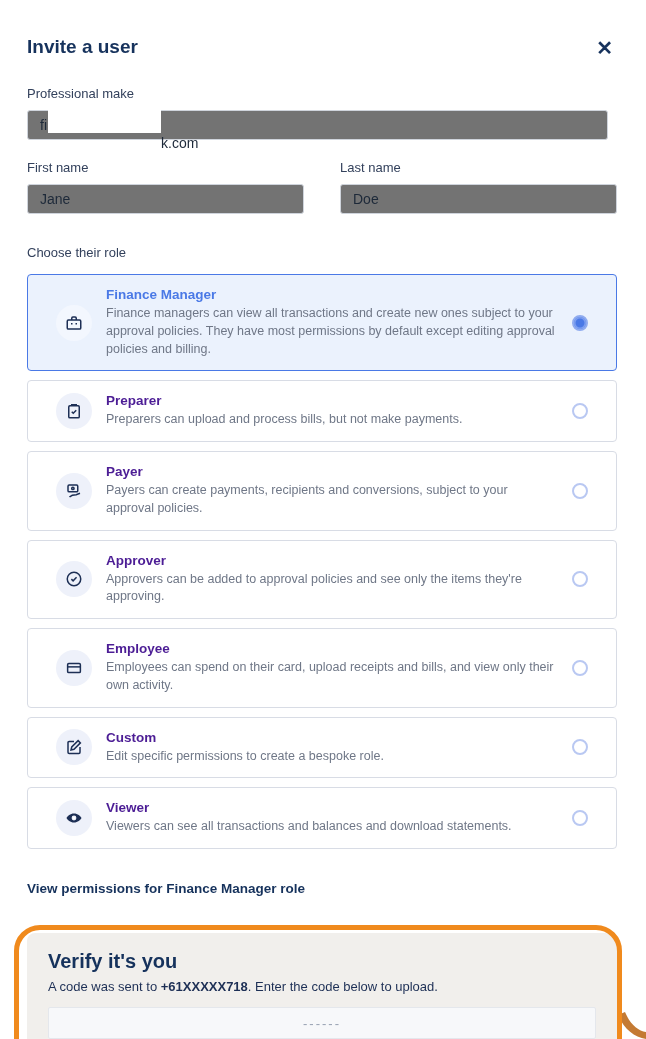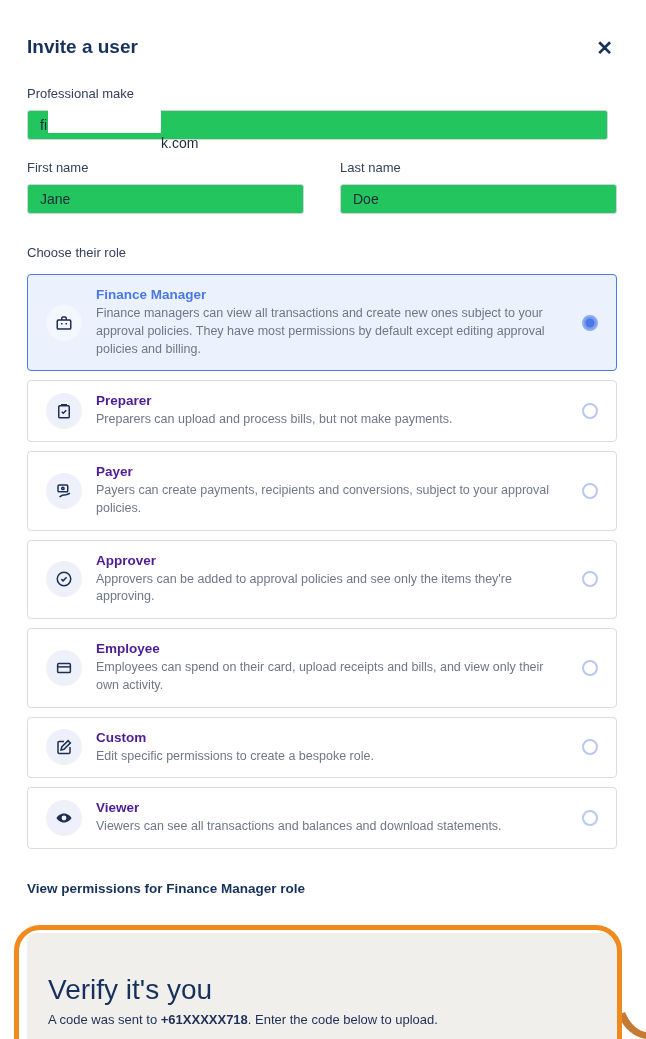--- a/index.html
+++ b/index.html
@@ -16,40 +16,40 @@
   
   .modal-header { display:flex; justify-content:space-between; align-items:flex-start; }
   .modal-title { font-size:19px; font-weight:bold; color:#16325c; }
   .close-btn { font-size:20px; font-weight:bold; color:#16325c; cursor:pointer; line-height:1; padding:2px 4px; }
 
   
   .field-label { font-size:13px; color:#33415c; margin-bottom:9px; }
   .email-block { margin-top:26px; }
   .text-input {
     height:30px; border:1px solid #cfd4dc; border-radius:3px;
-    background:#22c55e; font-size:14px; color:#1d2939;
+    background:#737373; font-size:14px; color:#1d2939;
     display:flex; align-items:center; padding:0 12px;
     position:relative;
   }
   .email-input { width:581px; }
   .email-redaction {
     position:absolute; left:20px; top:-5px; width:113px; height:27px;
     background:#ffffff;
   }
   .email-suffix { position:absolute; left:133px; top:24px; }
   .name-row { display:flex; gap:36px; margin-top:20px; }
   .name-col { width:277px; }
   .name-col .text-input { width:100%; }
 
   
   .roles-label { margin-top:31px; margin-bottom:14px; font-size:13px; color:#33415c; }
   .role-card {
     display:flex; align-items:center; gap:14px;
     border:1px solid #d8dce5; border-radius:4px;
-    background:#fff; padding:8px 18px; margin-bottom:9px;
+    background:#fff; padding:8px 28px; margin-bottom:9px;
     min-height:52px; cursor:pointer;
   }
   .role-card.selected {
     background:#ebf2fd; border:1.5px solid #4a79e6;
   }
   .role-icon-circle {
     width:36px; height:36px; border-radius:50%;
     background:#eef1fa; display:flex; align-items:center; justify-content:center;
     flex-shrink:0;
   }
@@ -78,21 +78,21 @@
   .verify-wrap { position:relative; margin-top:36px; }
   .annotation-ring {
     position:absolute; left:-13px; right:-5px; top:-8px; bottom:-9px;
     border:5px solid #f08a1d; border-radius:26px;
     pointer-events:none; z-index:5;
   }
   .verify-card {
     background:#f1efec; border-radius:8px;
     padding:17px 21px 28px 21px;
   }
-  .verify-title { font-size:28px; font-weight:400; color:#16325c;margin-top:24px; }
+  .verify-title { font-size:20px; font-weight:700; color:#16325c; }
   .verify-sub { font-size:13px; color:#1d2f55; margin-top:6px; }
   .verify-sub b { font-weight:bold; }
   .code-input {
     margin-top:13px; height:32px; background:#f7f8fa;
     border:1px solid #e4e7ec; border-radius:2px;
     display:flex; align-items:center; justify-content:center;
     font-size:13px; color:#98a2b3; letter-spacing:2px;
   }
 
   

